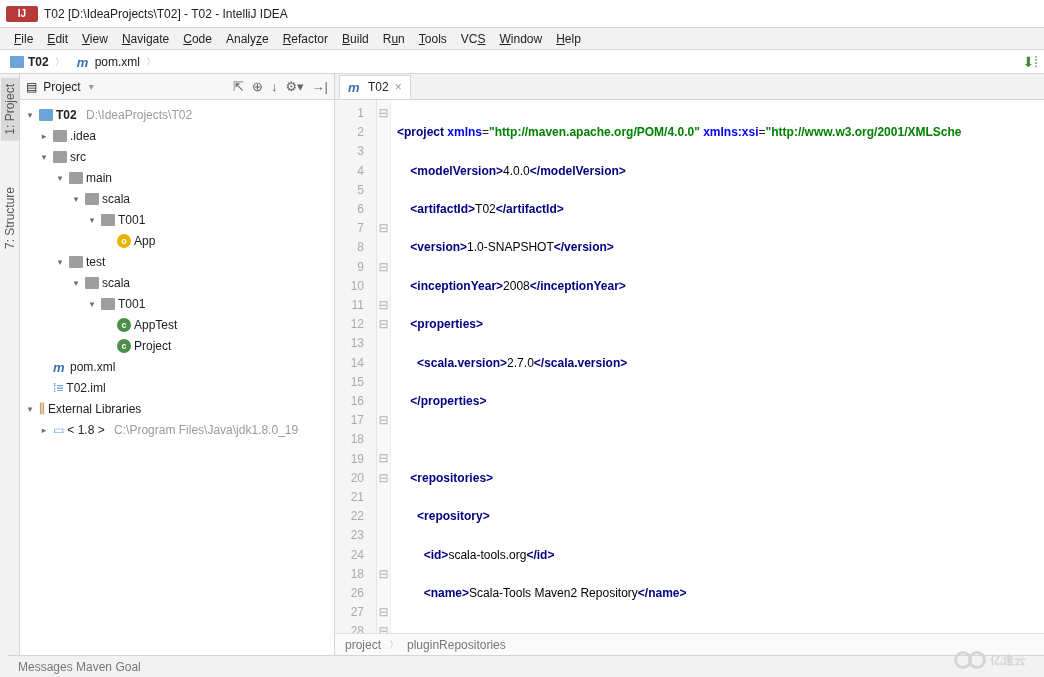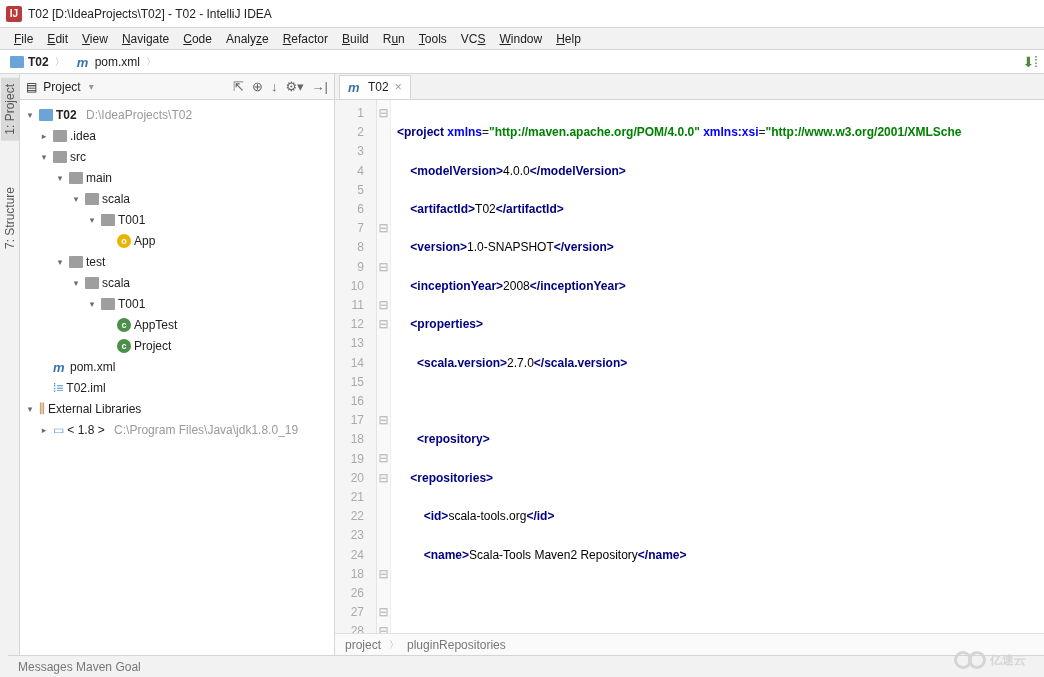--- a/index.html
+++ b/index.html
@@ -1,18 +1,18 @@
 <!DOCTYPE html>
 <html><head>
 <meta charset="utf-8">
 <style>
 * { margin:0; padding:0; box-sizing:border-box; font-family:"Segoe UI",Tahoma,sans-serif; font-size:12px; -webkit-font-smoothing:antialiased; }
 body { background:#f2f2f2; color:#222; overflow:hidden; width:1044px; height:677px; }
 .title-bar { height:28px; background:#fff; border-bottom:1px solid #d5d5d5; display:flex; align-items:center; padding:0 6px; gap:6px; }
-.title-bar .logo { width:16px; height:16px; background:#b83b3b; border-radius:2px; display:flex; align-items:center; justify-content:center; color:#fff; font-size:10px; font-weight:bold; }
+.title-bar .logo { width:32px; height:16px; background:#b83b3b; border-radius:2px; display:flex; align-items:center; justify-content:center; color:#fff; font-size:10px; font-weight:bold; }
 .menu-bar { height:22px; background:#f2f2f2; border-bottom:1px solid #d5d5d5; display:flex; align-items:center; padding:0 8px; gap:2px; }
 .menu-item { padding:2px 6px; cursor:default; }
 .menu-item .ul { text-decoration:underline; }
 .breadcrumb { height:24px; background:#fff; border-bottom:1px solid #d5d5d5; display:flex; align-items:center; padding:0 6px; gap:2px; justify-content:space-between; }
 .bc-left { display:flex; align-items:center; gap:2px; }
 .bc-item { display:flex; align-items:center; gap:4px; padding:0 4px; }
 .chev { color:#999; font-size:10px; padding:0 2px;}
 .ico-folder { width:14px; height:12px; background:#6da4d8; border-radius:1px; position:relative; display:inline-block;}
 .ico-maven { width:14px;height:14px; color:#3a72b2; font-weight:bold; font-style:italic; font-size:13px; display:inline-block;}
 .main { display:flex; height:calc(677px - 28px - 22px - 24px - 22px); }
@@ -265,23 +265,24 @@
           <div>⊟</div>
         </div>
       <div class="code">
 <div class="code-line"><span class="tag">&lt;project</span> <span class="attr">xmlns</span>=<span class="val">"http://maven.apache.org/POM/4.0.0"</span> <span class="attr">xmlns:xsi</span>=<span class="val">"http://www.w3.org/2001/XMLSche</span></div>
 <div class="code-line">    <span class="tag">&lt;<span>modelVersion</span>&gt;</span><span class="txt">4.0.0</span><span class="tag">&lt;/<span>modelVersion</span>&gt;</span></div>
 <div class="code-line">    <span class="tag">&lt;<span>artifactId</span>&gt;</span><span class="txt">T02</span><span class="tag">&lt;/<span>artifactId</span>&gt;</span></div>
 <div class="code-line">    <span class="tag">&lt;<span>version</span>&gt;</span><span class="txt">1.0-SNAPSHOT</span><span class="tag">&lt;/<span>version</span>&gt;</span></div>
 <div class="code-line">    <span class="tag">&lt;<span>inceptionYear</span>&gt;</span><span class="txt">2008</span><span class="tag">&lt;/<span>inceptionYear</span>&gt;</span></div>
 <div class="code-line">    <span class="tag">&lt;<span>properties</span>&gt;</span></div>
 <div class="code-line">      <span class="tag">&lt;<span>scala.version</span>&gt;</span><span class="txt">2.7.0</span><span class="tag">&lt;/<span>scala.version</span>&gt;</span></div>
+<div class="code-line">    <span class="tag">&lt;/<span>properties</span>&gt;</span></div>
 <div class="code-line"></div>
+<div class="code-line">    <span class="tag">&lt;<span>repositories</span>&gt;</span></div>
 <div class="code-line">      <span class="tag">&lt;<span>repository</span>&gt;</span></div>
-<div class="code-line">    <span class="tag">&lt;<span>repositories</span>&gt;</span></div>
 <div class="code-line">        <span class="tag">&lt;<span>id</span>&gt;</span><span class="txt">scala-tools.org</span><span class="tag">&lt;/<span>id</span>&gt;</span></div>
 <div class="code-line">        <span class="tag">&lt;<span>name</span>&gt;</span><span class="txt">Scala-Tools Maven2 Repository</span><span class="tag">&lt;/<span>name</span>&gt;</span></div>
 
 
 
 
 
 
 
 

